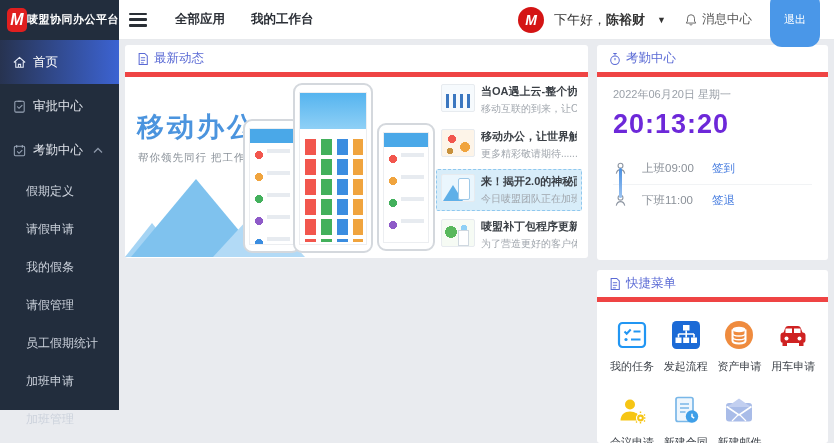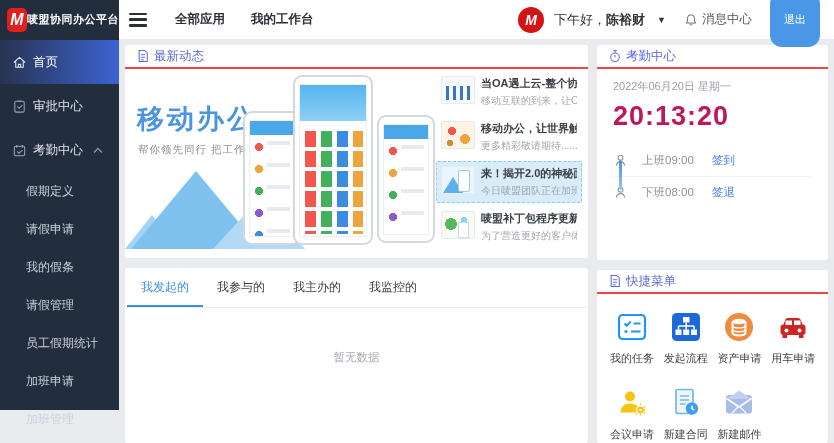--- a/index.html
+++ b/index.html
@@ -37,22 +37,22 @@
   .side-item svg { flex:0 0 15px; margin-right:6px; color:#9aa6b8; }
   .side-item.active { background:linear-gradient(90deg,#273350 0%,#3c63d2 100%); color:#fff; }
   .side-item.active svg { color:#e8edf8; }
   .side-item .chev { position:absolute; right:10px; color:#8c97a8; }
   .side-sub { height:38px; display:flex; align-items:center; padding-left:26px; color:#ccd2dc;
     font-size:12px; cursor:pointer; }
 
   
   .main { position:absolute; left:119px; top:40px; width:715px; height:403px; background:#e9ebef; }
   .panel { position:absolute; background:#fff; border-radius:3px; }
-  .panel-hd { height:24px; display:flex; align-items:center; gap:5px; padding:0 12px;
-    border-bottom:2px solid #ef4444; color:#5a6ad5; font-size:12.5px; }
+  .panel-hd { height:32px; display:flex; align-items:center; gap:5px; padding:0 12px;
+    border-bottom:5px solid #ef4444; color:#5a6ad5; font-size:12.5px; }
   .panel-hd svg { color:#5a6ad5; }
 
   #panel-news { left:6px; top:5px; width:463px; height:213px; }
   #panel-tabs { left:6px; top:228px; width:463px; bottom:0; }
   #panel-att  { left:478px; top:5px; width:231px; height:215px; }
   #panel-quick{ left:478px; top:230px; width:231px; bottom:0; }
 
   
   .news-body { display:flex; height:180px; }
   .banner { position:relative; flex:1; overflow:hidden; }
@@ -119,21 +119,21 @@
 
   
   .tabbar { display:flex; border-bottom:1px solid #e9ebee; padding:0 2px; }
   .tab { font-size:12px; color:#3a3f45; padding:11px 14px 9px; cursor:pointer; border-bottom:2px solid transparent; }
   .tab.active { color:#3d8de0; border-bottom-color:#3d8de0; }
   .empty { text-align:center; font-size:11.5px; color:#a4aab1; margin-top:42px; }
 
   
   .att-body { padding:10px 16px 0; }
   .att-date { font-size:11px; color:#9aa0a8; }
-  .att-time { font-size:27px; font-weight:bold; color:#be185d; margin-top:7px; letter-spacing:1px; }
+  .att-time { font-size:27px; font-weight:bold; color:#6d28d9; margin-top:7px; letter-spacing:1px; }
   .timeline { position:relative; margin-top:12px; }
   .tl-line { position:absolute; left:6px; top:16px; width:3px; height:30px; border-radius:2px;
     background:linear-gradient(180deg,#4a90e2,#9cc3f0); }
   .tl-row { display:flex; align-items:center; height:32px; }
   .tl-row + .tl-row { border-top:1px solid #f1f3f5; }
   .tl-row svg { color:#8f97a3; flex:0 0 15px; }
   .tl-label { font-size:11.5px; color:#8a9098; margin-left:14px; width:70px; }
   .tl-link { font-size:11.5px; color:#4a7fe0; cursor:pointer; }
 
   
@@ -269,29 +269,20 @@
           <div class="news-thumb nt4"></div>
           <div class="news-txt">
               <div class="news-title">唛盟补丁包程序更新</div>
           <div class="news-sum">为了营造更好的客户体验，唛</div>
             </div>
         </div>
       </div>
     </div>
   </div>
 
-  <div class="panel" id="panel-tabs">
-    <div class="tabbar">
-      <span class="tab active">我发起的</span>
-      <span class="tab">我参与的</span>
-      <span class="tab">我主办的</span>
-      <span class="tab">我监控的</span>
-    </div>
-    <div class="empty">暂无数据</div>
-  </div>
 
   <div class="panel" id="panel-att">
     <div class="panel-hd">
       <svg width="12" height="14" viewBox="0 0 14 16">
           <circle cx="7" cy="9.5" r="5" fill="none" stroke="currentColor" stroke-width="1.2"></circle>
           <path d="M7 9.5V6.8M5 1.5h4M7 1.5v2.5" fill="none" stroke="currentColor" stroke-width="1.2"></path>
         </svg>
       <span>考勤中心</span>
     </div>
     <div class="att-body">
@@ -305,21 +296,21 @@
               <path d="M3.5 13.5c.6-3 2.4-4.3 4.5-4.3s3.9 1.3 4.5 4.3" fill="none" stroke="currentColor" stroke-width="1.2"></path>
             </svg>
           <span class="tl-label">上班09:00</span>
           <span class="tl-link">签到</span>
         </div>
         <div class="tl-row">
           <svg width="15" height="15" viewBox="0 0 16 16">
               <circle cx="8" cy="5" r="2.6" fill="none" stroke="currentColor" stroke-width="1.2"></circle>
               <path d="M3.5 13.5c.6-3 2.4-4.3 4.5-4.3s3.9 1.3 4.5 4.3" fill="none" stroke="currentColor" stroke-width="1.2"></path>
             </svg>
-          <span class="tl-label">下班08:00</span>
+          <span class="tl-label">下班11:00</span>
           <span class="tl-link">签退</span>
         </div>
       </div>
     </div>
   </div>
 
   <div class="panel" id="panel-quick">
     <div class="panel-hd">
       <svg width="12" height="14" viewBox="0 0 14 16">
           <path d="M2.5 1.5h6.5l3 3v10H2.5z" fill="none" stroke="currentColor" stroke-width="1.2"></path>

